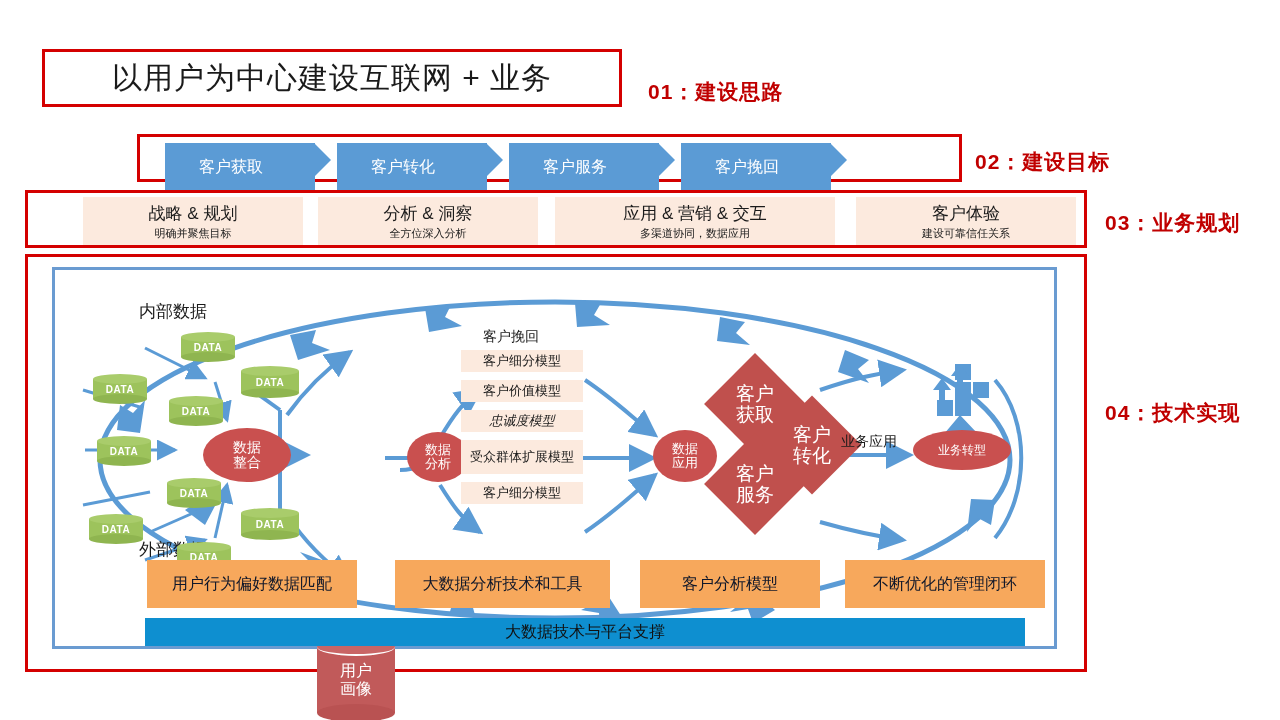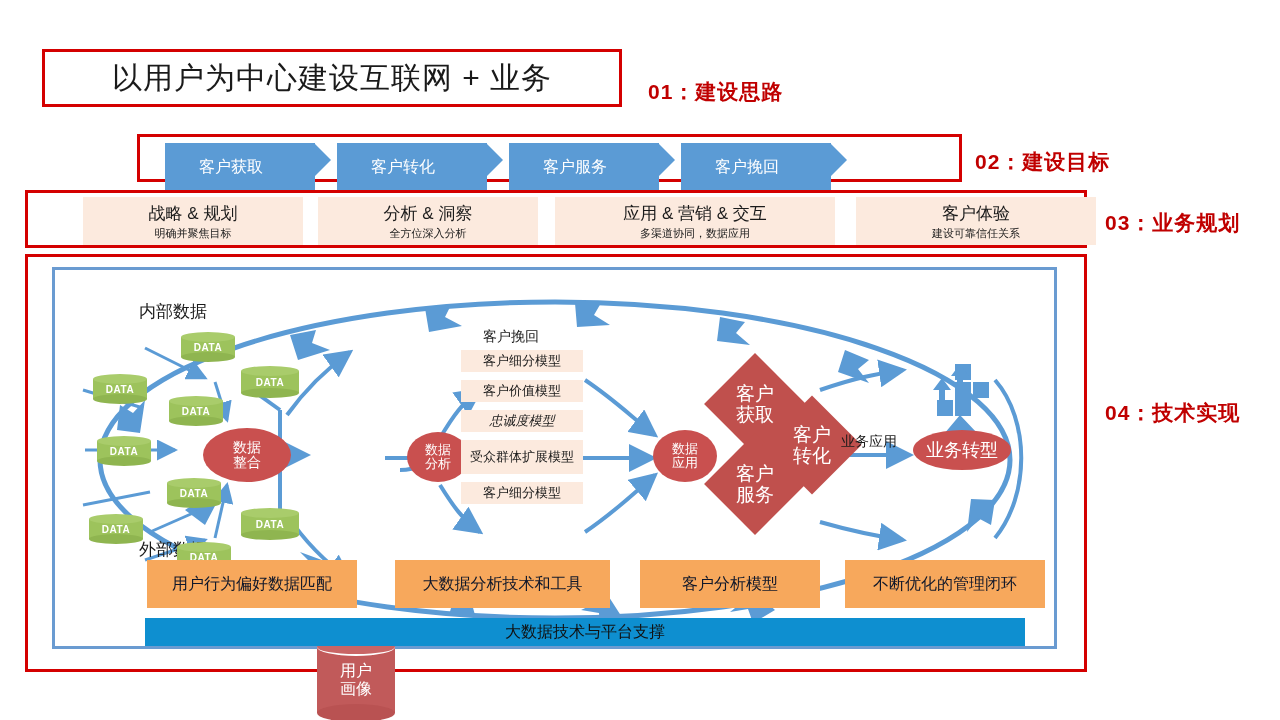--- a/index.html
+++ b/index.html
@@ -181,21 +181,21 @@
     <div class="plan-s">明确并聚焦目标</div>
   </div>
   <div class="plan-cell" style="left:290px;width:220px;">
     <div class="plan-t">分析 &amp; 洞察</div>
     <div class="plan-s">全方位深入分析</div>
   </div>
   <div class="plan-cell" style="left:527px;width:280px;">
     <div class="plan-t">应用 &amp; 营销 &amp; 交互</div>
     <div class="plan-s">多渠道协同，数据应用</div>
   </div>
-  <div class="plan-cell" style="left:828px;width:240px;">
+  <div class="plan-cell" style="left:828px;width:220px;">
     <div class="plan-t">客户体验</div>
     <div class="plan-s">建设可靠信任关系</div>
   </div>
 </div>
 <div class="abs sec-label" style="left:1105px;top:209px;">03：业务规划</div>
 
 <div class="abs" id="tech-box">
   <div class="abs" id="tech-inner">
 
     <svg class="abs" id="diagram" viewBox="0 0 1005 382">
@@ -376,21 +376,21 @@
 
     <div class="stair" style="left:882px;top:130px;width:16px;height:16px;"></div>
     <div class="stair" style="left:900px;top:112px;width:16px;height:34px;"></div>
     <div class="stair" style="left:918px;top:112px;width:16px;height:16px;"></div>
     <div class="stair" style="left:900px;top:94px;width:16px;height:16px;"></div>
     <svg class="abs" style="left:874px;top:96px;width:40px;height:46px;" viewBox="0 0 40 46">
       <path d="M10,46 L10,24 L4,24 L13,12 L22,24 L16,24 L16,46 z" fill="#5b9bd5"></path>
       <path d="M28,30 L28,10 L22,10 L31,-2 L40,10 L34,10 L34,30 z" fill="#5b9bd5"></path>
     </svg>
 
-    <div class="ell" style="left:858px;top:160px;width:98px;height:40px;font-size:18px;">
+    <div class="ell" style="left:858px;top:160px;width:98px;height:40px;font-size:12px;">
       <div>业务转型</div>
     </div>
 
     <div class="orange-box" style="left:92px;top:290px;width:210px;">用户行为偏好数据匹配</div>
     <div class="orange-box" style="left:340px;top:290px;width:215px;">大数据分析技术和工具</div>
     <div class="orange-box" style="left:585px;top:290px;width:180px;">客户分析模型</div>
     <div class="orange-box" style="left:790px;top:290px;width:200px;">不断优化的管理闭环</div>
 
     <div id="blue-bar">大数据技术与平台支撑</div>
 

